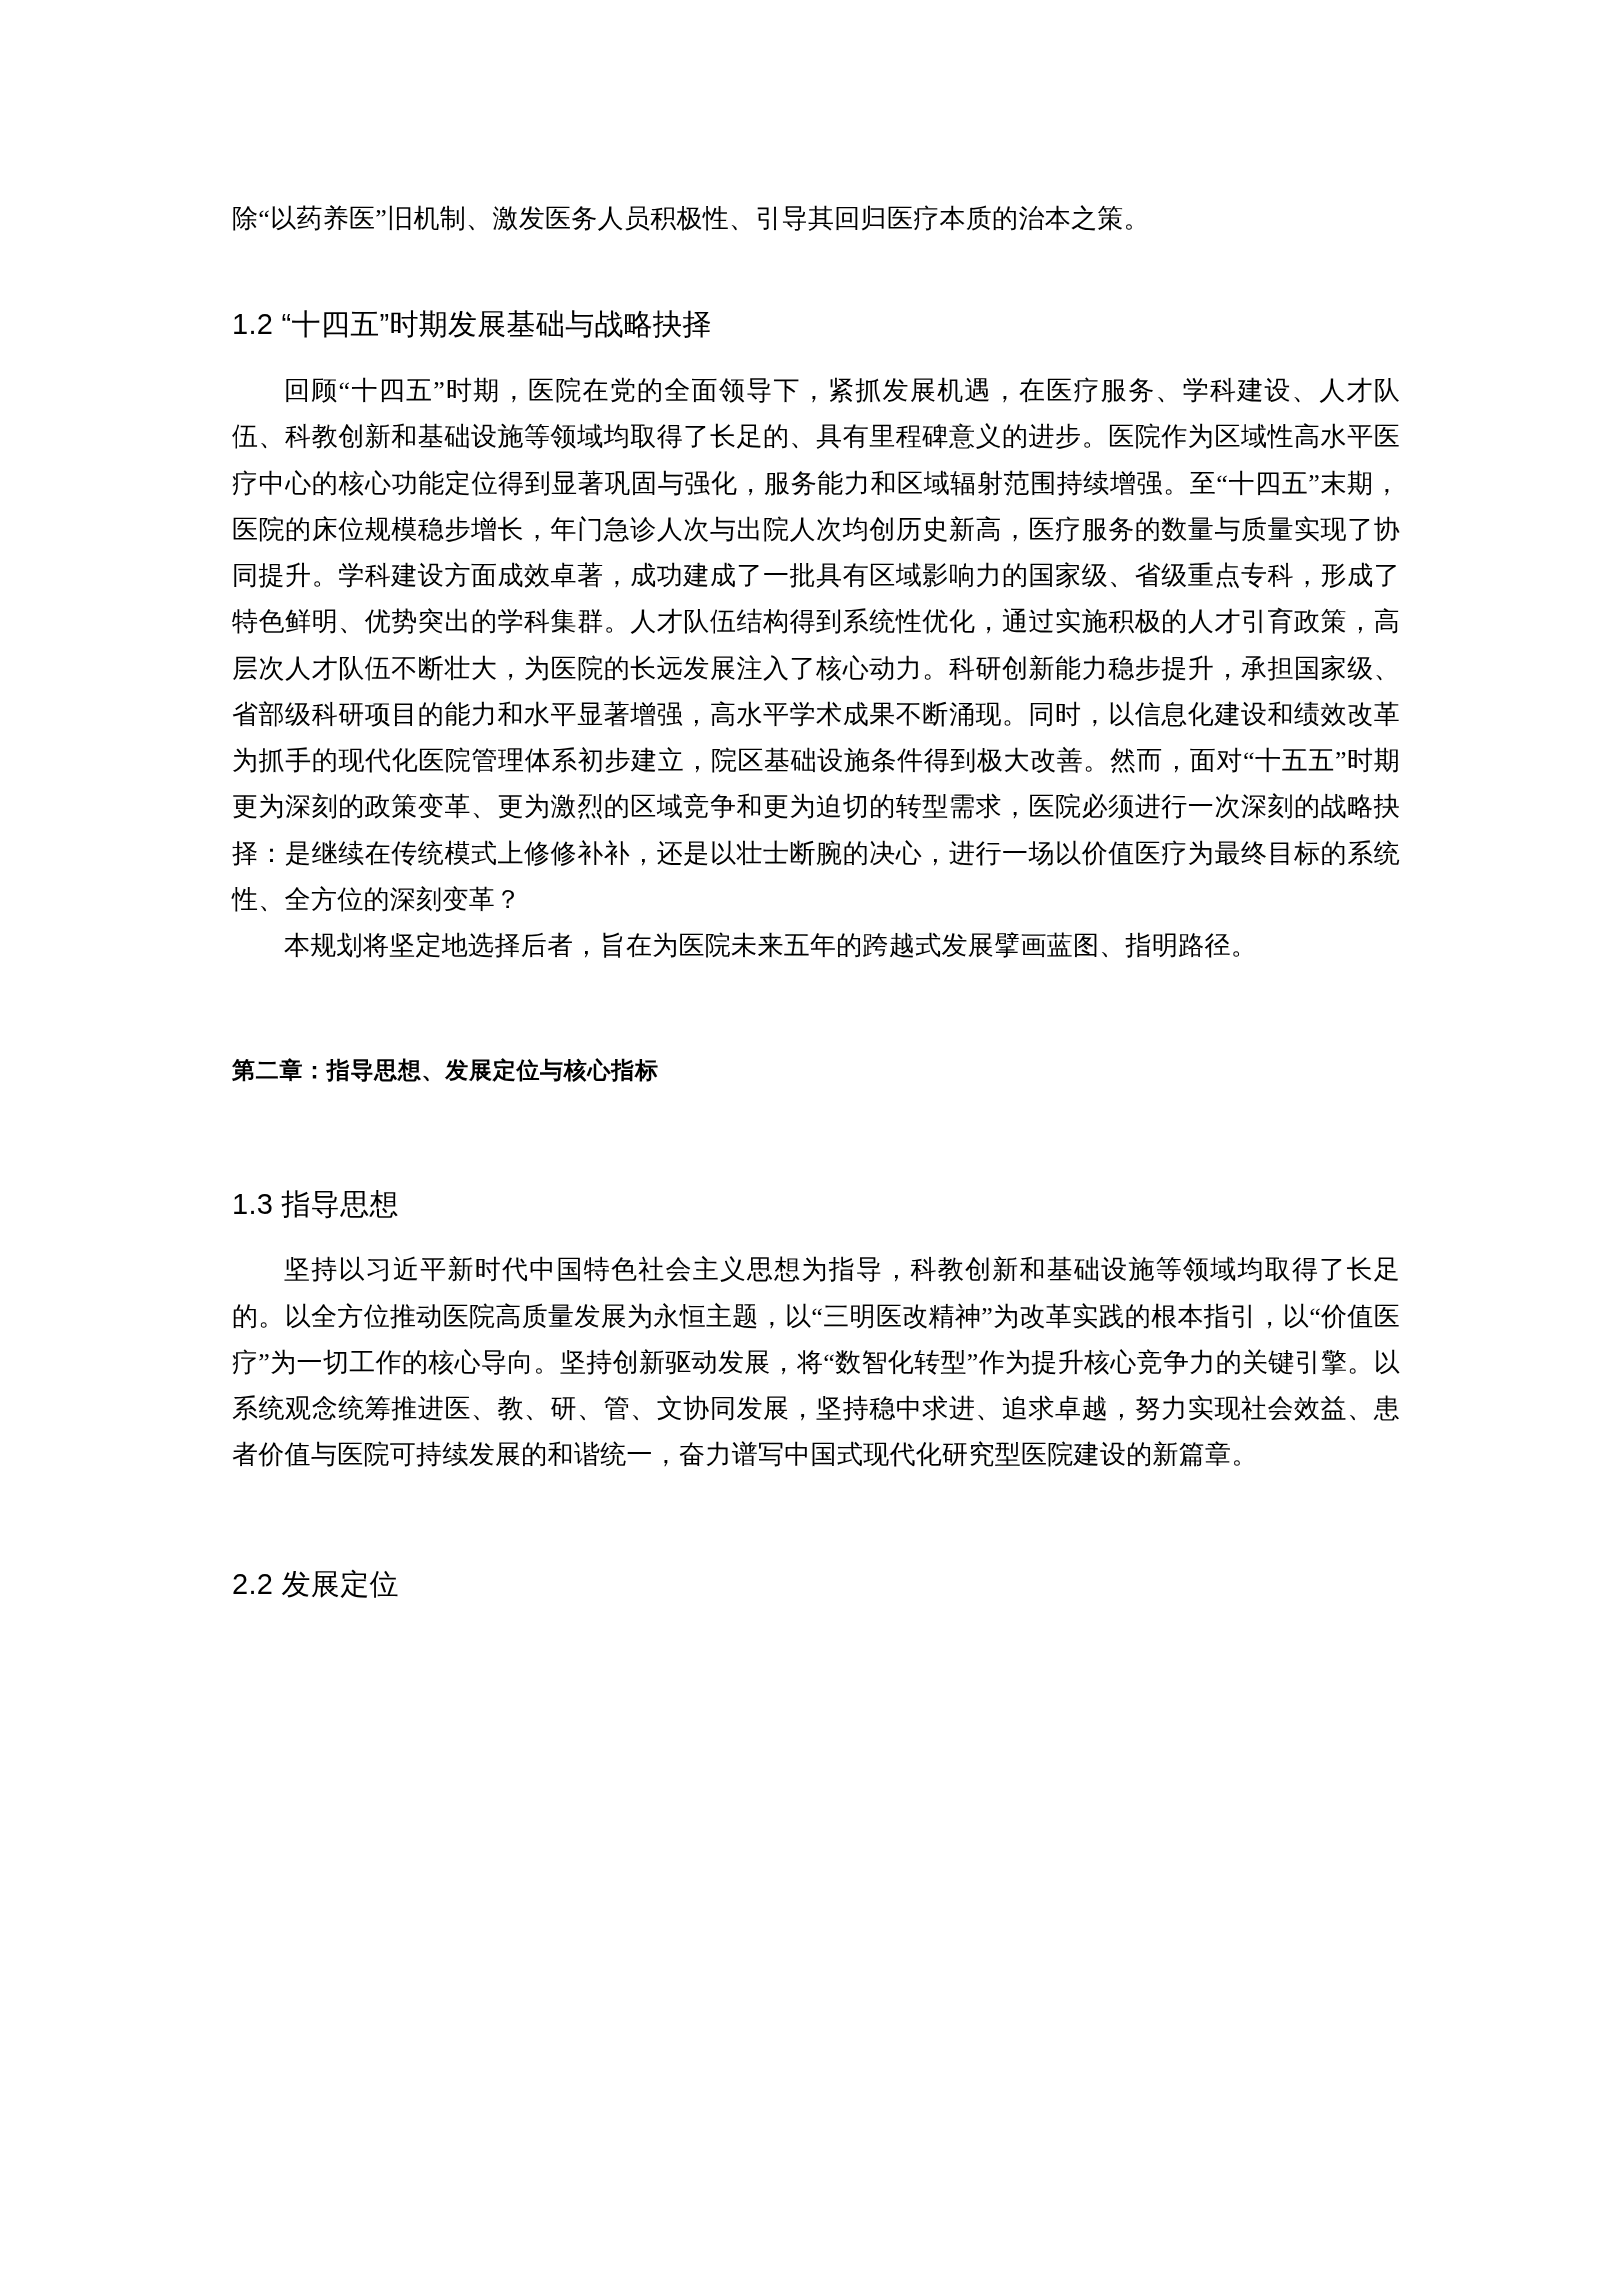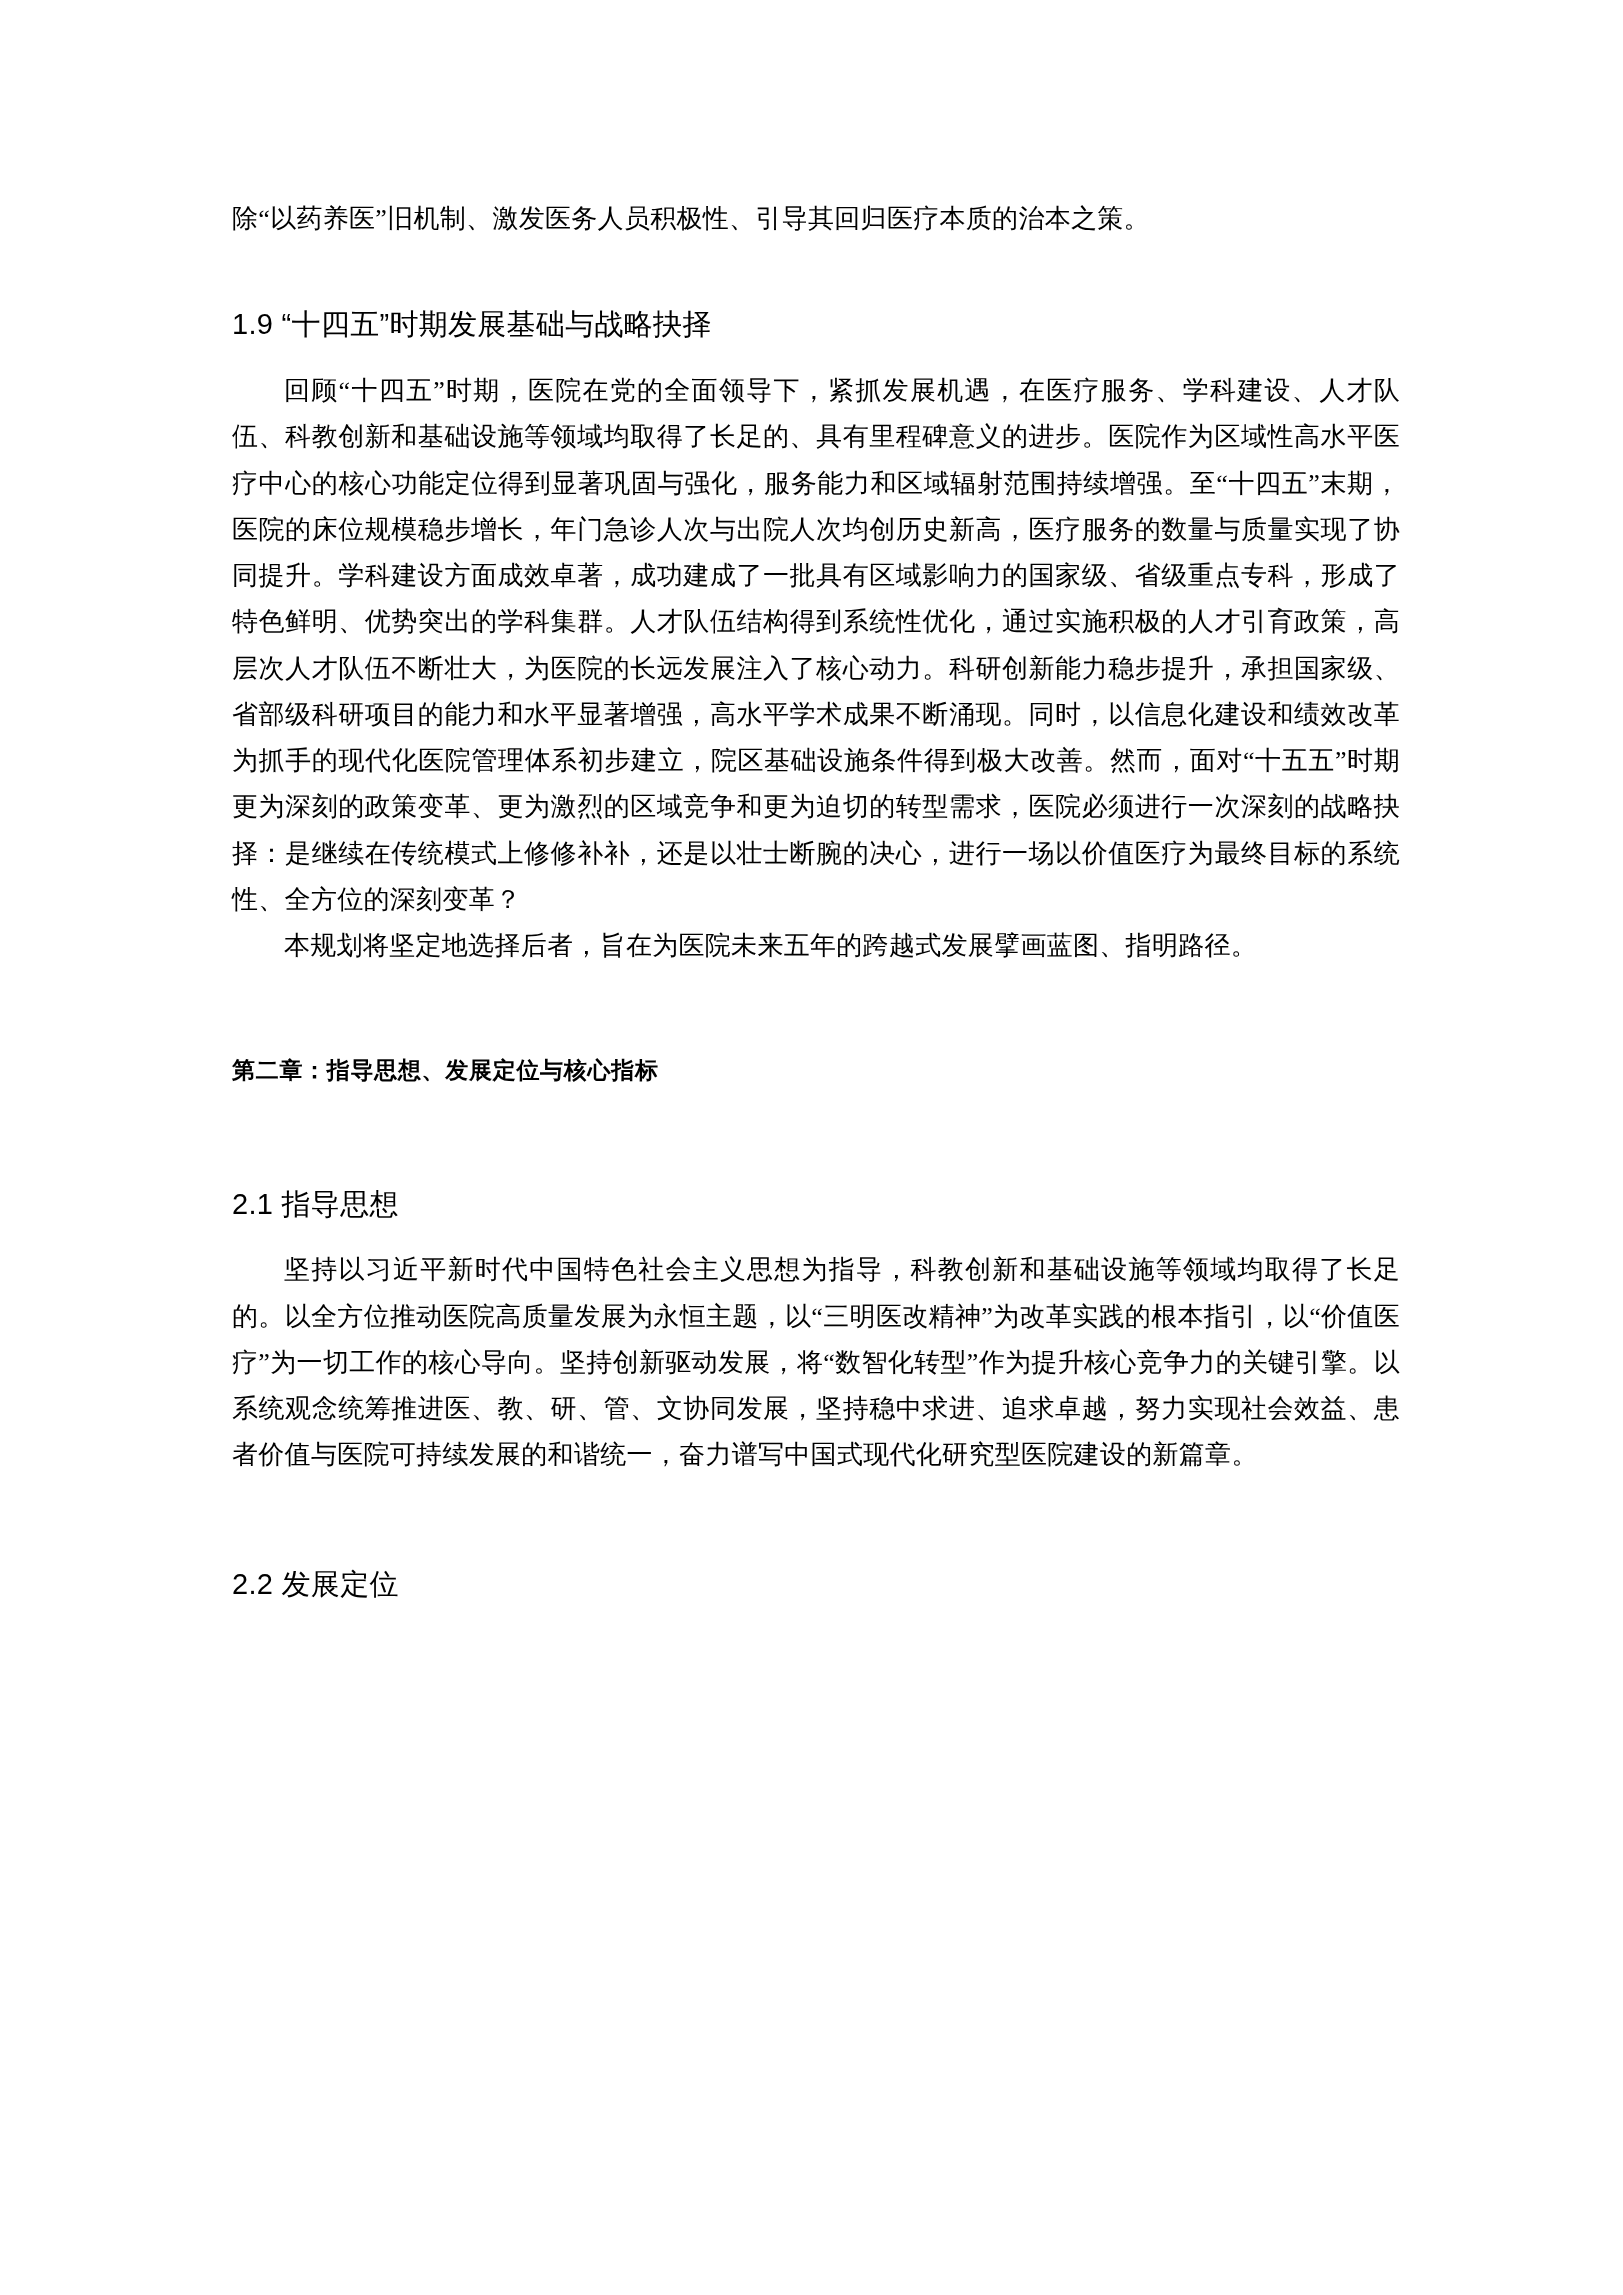--- a/index.html
+++ b/index.html
@@ -67,35 +67,35 @@
 </head>
 <body>
 
 <div class="page">
   <div class="doc-body">
 
     <p class="para">除“以药养医”旧机制、激发医务人员积极性、引导其回归医疗本质的治本之策。</p>
 
     <div class="gap-l"></div>
 
-    <h3 class="section-heading">1.9 “十四五”时期发展基础与战略抉择</h3>
+    <h3 class="section-heading">1.2 “十四五”时期发展基础与战略抉择</h3>
 
     <div class="gap-s"></div>
 
     <p class="para indent">回顾“十四五”时期，医院在党的全面领导下，紧抓发展机遇，在医疗服务、学科建设、人才队伍、科教创新和基础设施等领域均取得了长足的、具有里程碑意义的进步。医院作为区域性高水平医疗中心的核心功能定位得到显著巩固与强化，服务能力和区域辐射范围持续增强。至“十四五”末期，医院的床位规模稳步增长，年门急诊人次与出院人次均创历史新高，医疗服务的数量与质量实现了协同提升。学科建设方面成效卓著，成功建成了一批具有区域影响力的国家级、省级重点专科，形成了特色鲜明、优势突出的学科集群。人才队伍结构得到系统性优化，通过实施积极的人才引育政策，高层次人才队伍不断壮大，为医院的长远发展注入了核心动力。科研创新能力稳步提升，承担国家级、省部级科研项目的能力和水平显著增强，高水平学术成果不断涌现。同时，以信息化建设和绩效改革为抓手的现代化医院管理体系初步建立，院区基础设施条件得到极大改善。然而，面对“十五五”时期更为深刻的政策变革、更为激烈的区域竞争和更为迫切的转型需求，医院必须进行一次深刻的战略抉择：是继续在传统模式上修修补补，还是以壮士断腕的决心，进行一场以价值医疗为最终目标的系统性、全方位的深刻变革？</p>
 
     <p class="para indent">本规划将坚定地选择后者，旨在为医院未来五年的跨越式发展擘画蓝图、指明路径。</p>
 
     <div class="gap-xl"></div>
 
     <h2 class="chapter-heading">第二章：指导思想、发展定位与核心指标</h2>
 
     <div class="gap-xxl"></div>
 
-    <h3 class="section-heading">2.1  指导思想</h3>
+    <h3 class="section-heading">1.3  指导思想</h3>
 
     <div class="gap-s"></div>
 
     <p class="para indent">坚持以习近平新时代中国特色社会主义思想为指导，科教创新和基础设施等领域均取得了长足的。以全方位推动医院高质量发展为永恒主题，以“三明医改精神”为改革实践的根本指引，以“价值医疗”为一切工作的核心导向。坚持创新驱动发展，将“数智化转型”作为提升核心竞争力的关键引擎。以系统观念统筹推进医、教、研、管、文协同发展，坚持稳中求进、追求卓越，努力实现社会效益、患者价值与医院可持续发展的和谐统一，奋力谱写中国式现代化研究型医院建设的新篇章。</p>
 
     <div class="gap-xl"></div>
 
     <h3 class="section-heading">2.2  发展定位</h3>
 
   </div>

